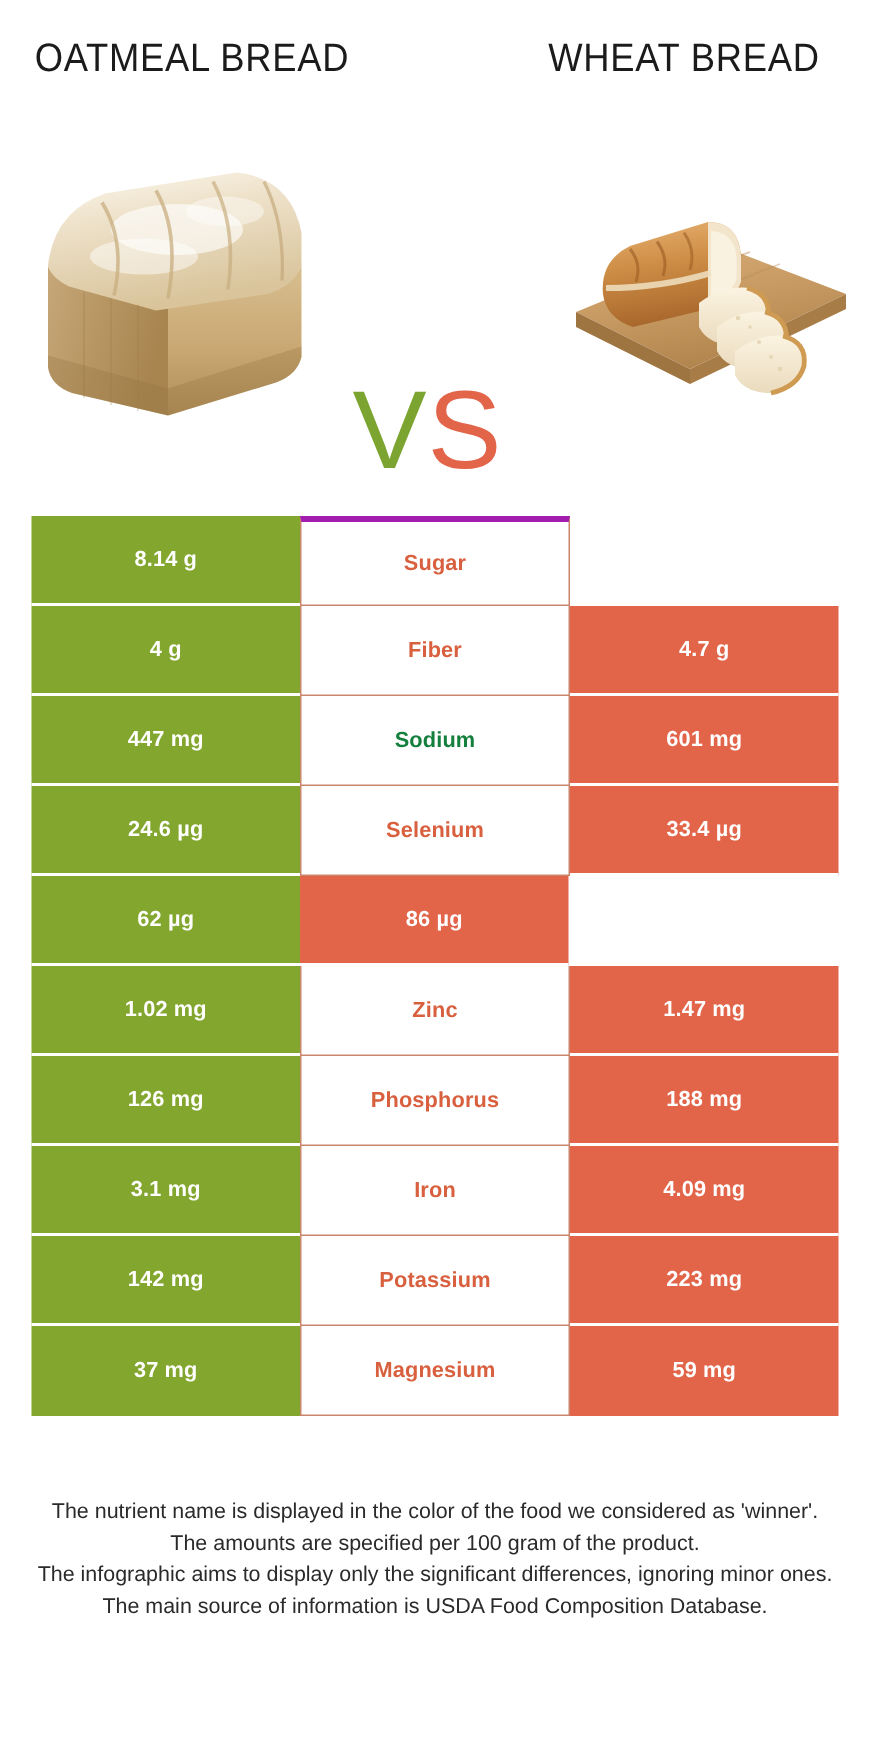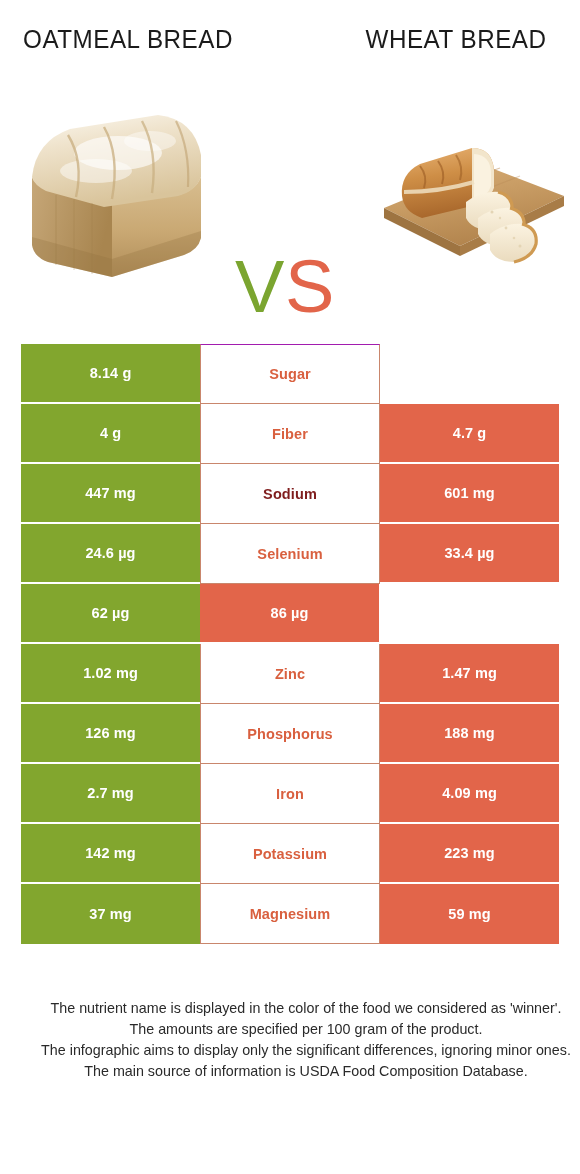--- a/index.html
+++ b/index.html
@@ -87,37 +87,37 @@
   }
   .cell-mid {
     width:180px;
     background:#ffffff;
     border-bottom:1px solid #C9866C;
     border-left:1px solid #C9866C;
     border-right:1px solid #C9866C;
     font-weight:700;
     font-size:14.5px;
   }
-  .row:first-child .cell-mid { border-top:1px solid #a21caf; }
+  .row:first-child .cell-mid { border-top:4px solid #a21caf; }
   .cell-right {
     width:179px;
     background:#E2654A;
     color:#ffffff;
     border-bottom:2px solid #ffffff;
   }
   .row:last-child .cell-left,
   .row:last-child .cell-right { border-bottom:none; }
 
-  .win-green  { color:#7f1d1d; }
+  .win-green  { color:#15803d; }
   .win-orange { color:#D9603F; }
 
   
   #footer {
     position:absolute;
-    left:36px;
+    left:20px;
     top:998px;
     width:540px;
     text-align:center;
     font-size:14.3px;
     line-height:1.47;
     color:#2a2a2a;
     font-weight:400;
   }
   #footer div { white-space:normal; }
 </style>
@@ -258,21 +258,21 @@
         <div class="cell cell-left">1.02 mg</div>
         <div class="cell cell-mid win-orange">Zinc</div>
         <div class="cell cell-right">1.47 mg</div>
       </div>
       <div class="row">
         <div class="cell cell-left">126 mg</div>
         <div class="cell cell-mid win-orange">Phosphorus</div>
         <div class="cell cell-right">188 mg</div>
       </div>
       <div class="row">
-        <div class="cell cell-left">2.7 mg</div>
+        <div class="cell cell-left">3.1 mg</div>
         <div class="cell cell-mid win-orange">Iron</div>
         <div class="cell cell-right">4.09 mg</div>
       </div>
       <div class="row">
         <div class="cell cell-left">142 mg</div>
         <div class="cell cell-mid win-orange">Potassium</div>
         <div class="cell cell-right">223 mg</div>
       </div>
       <div class="row">
         <div class="cell cell-left">37 mg</div>

